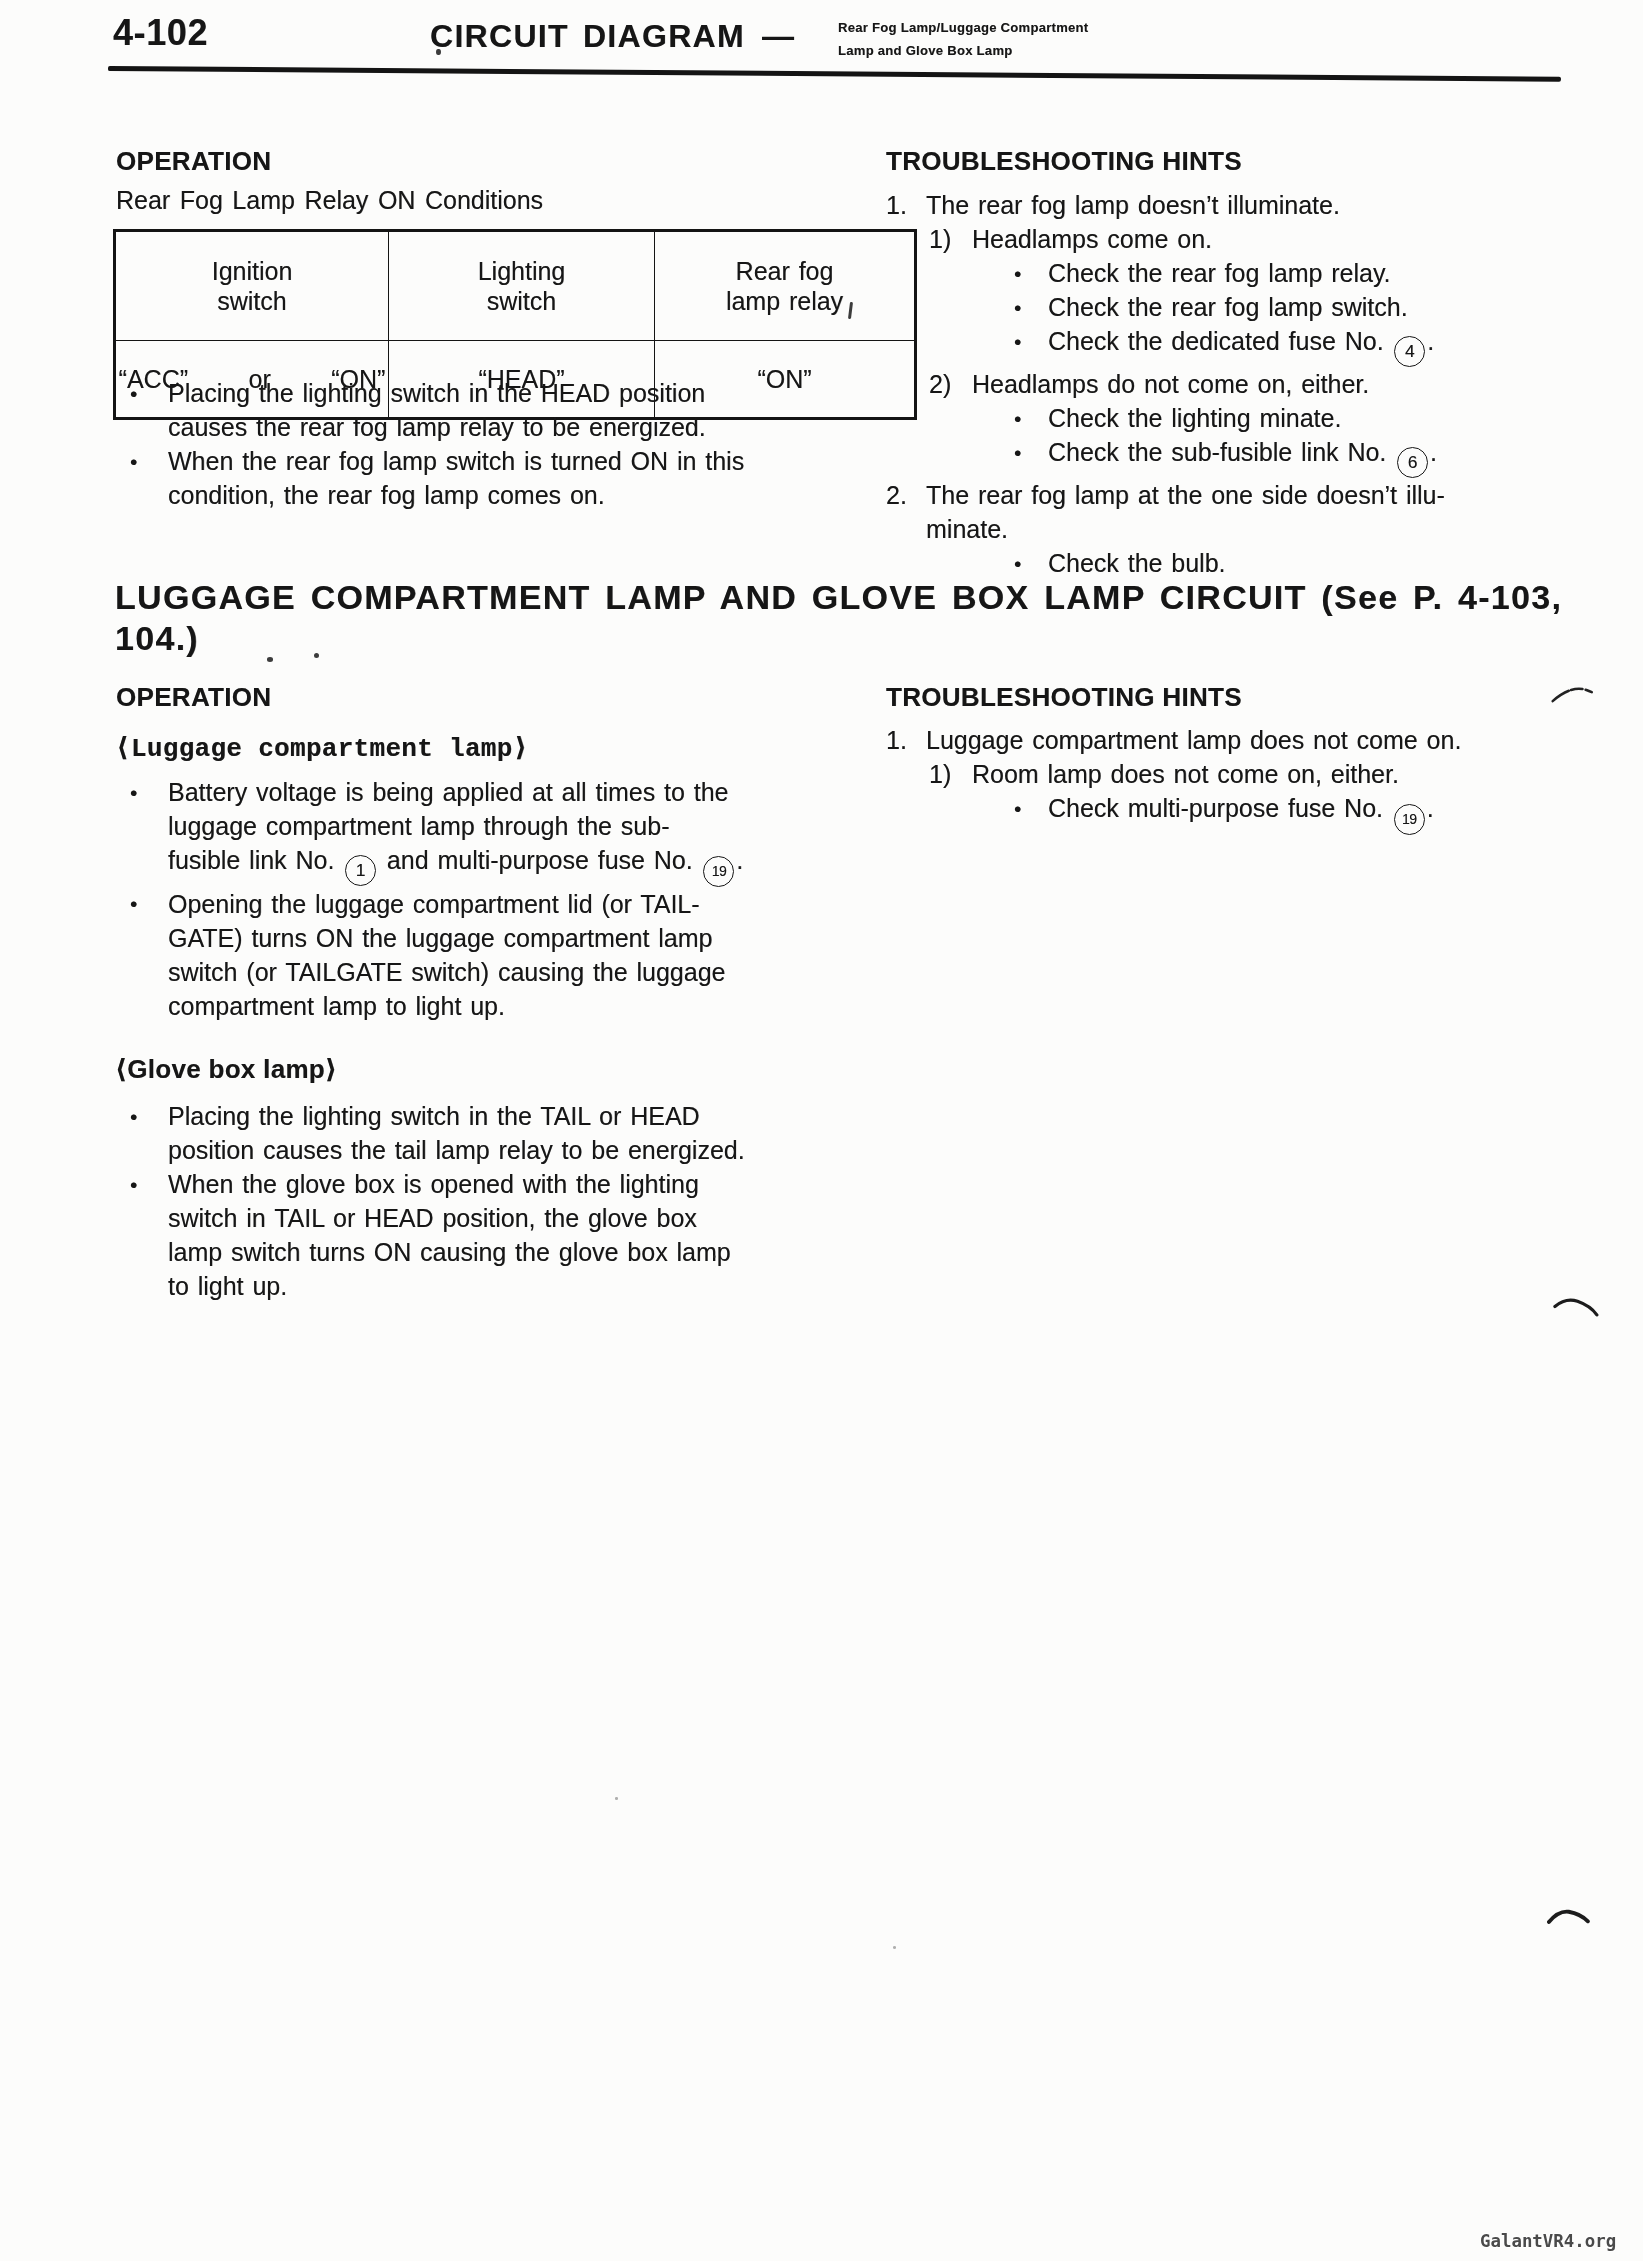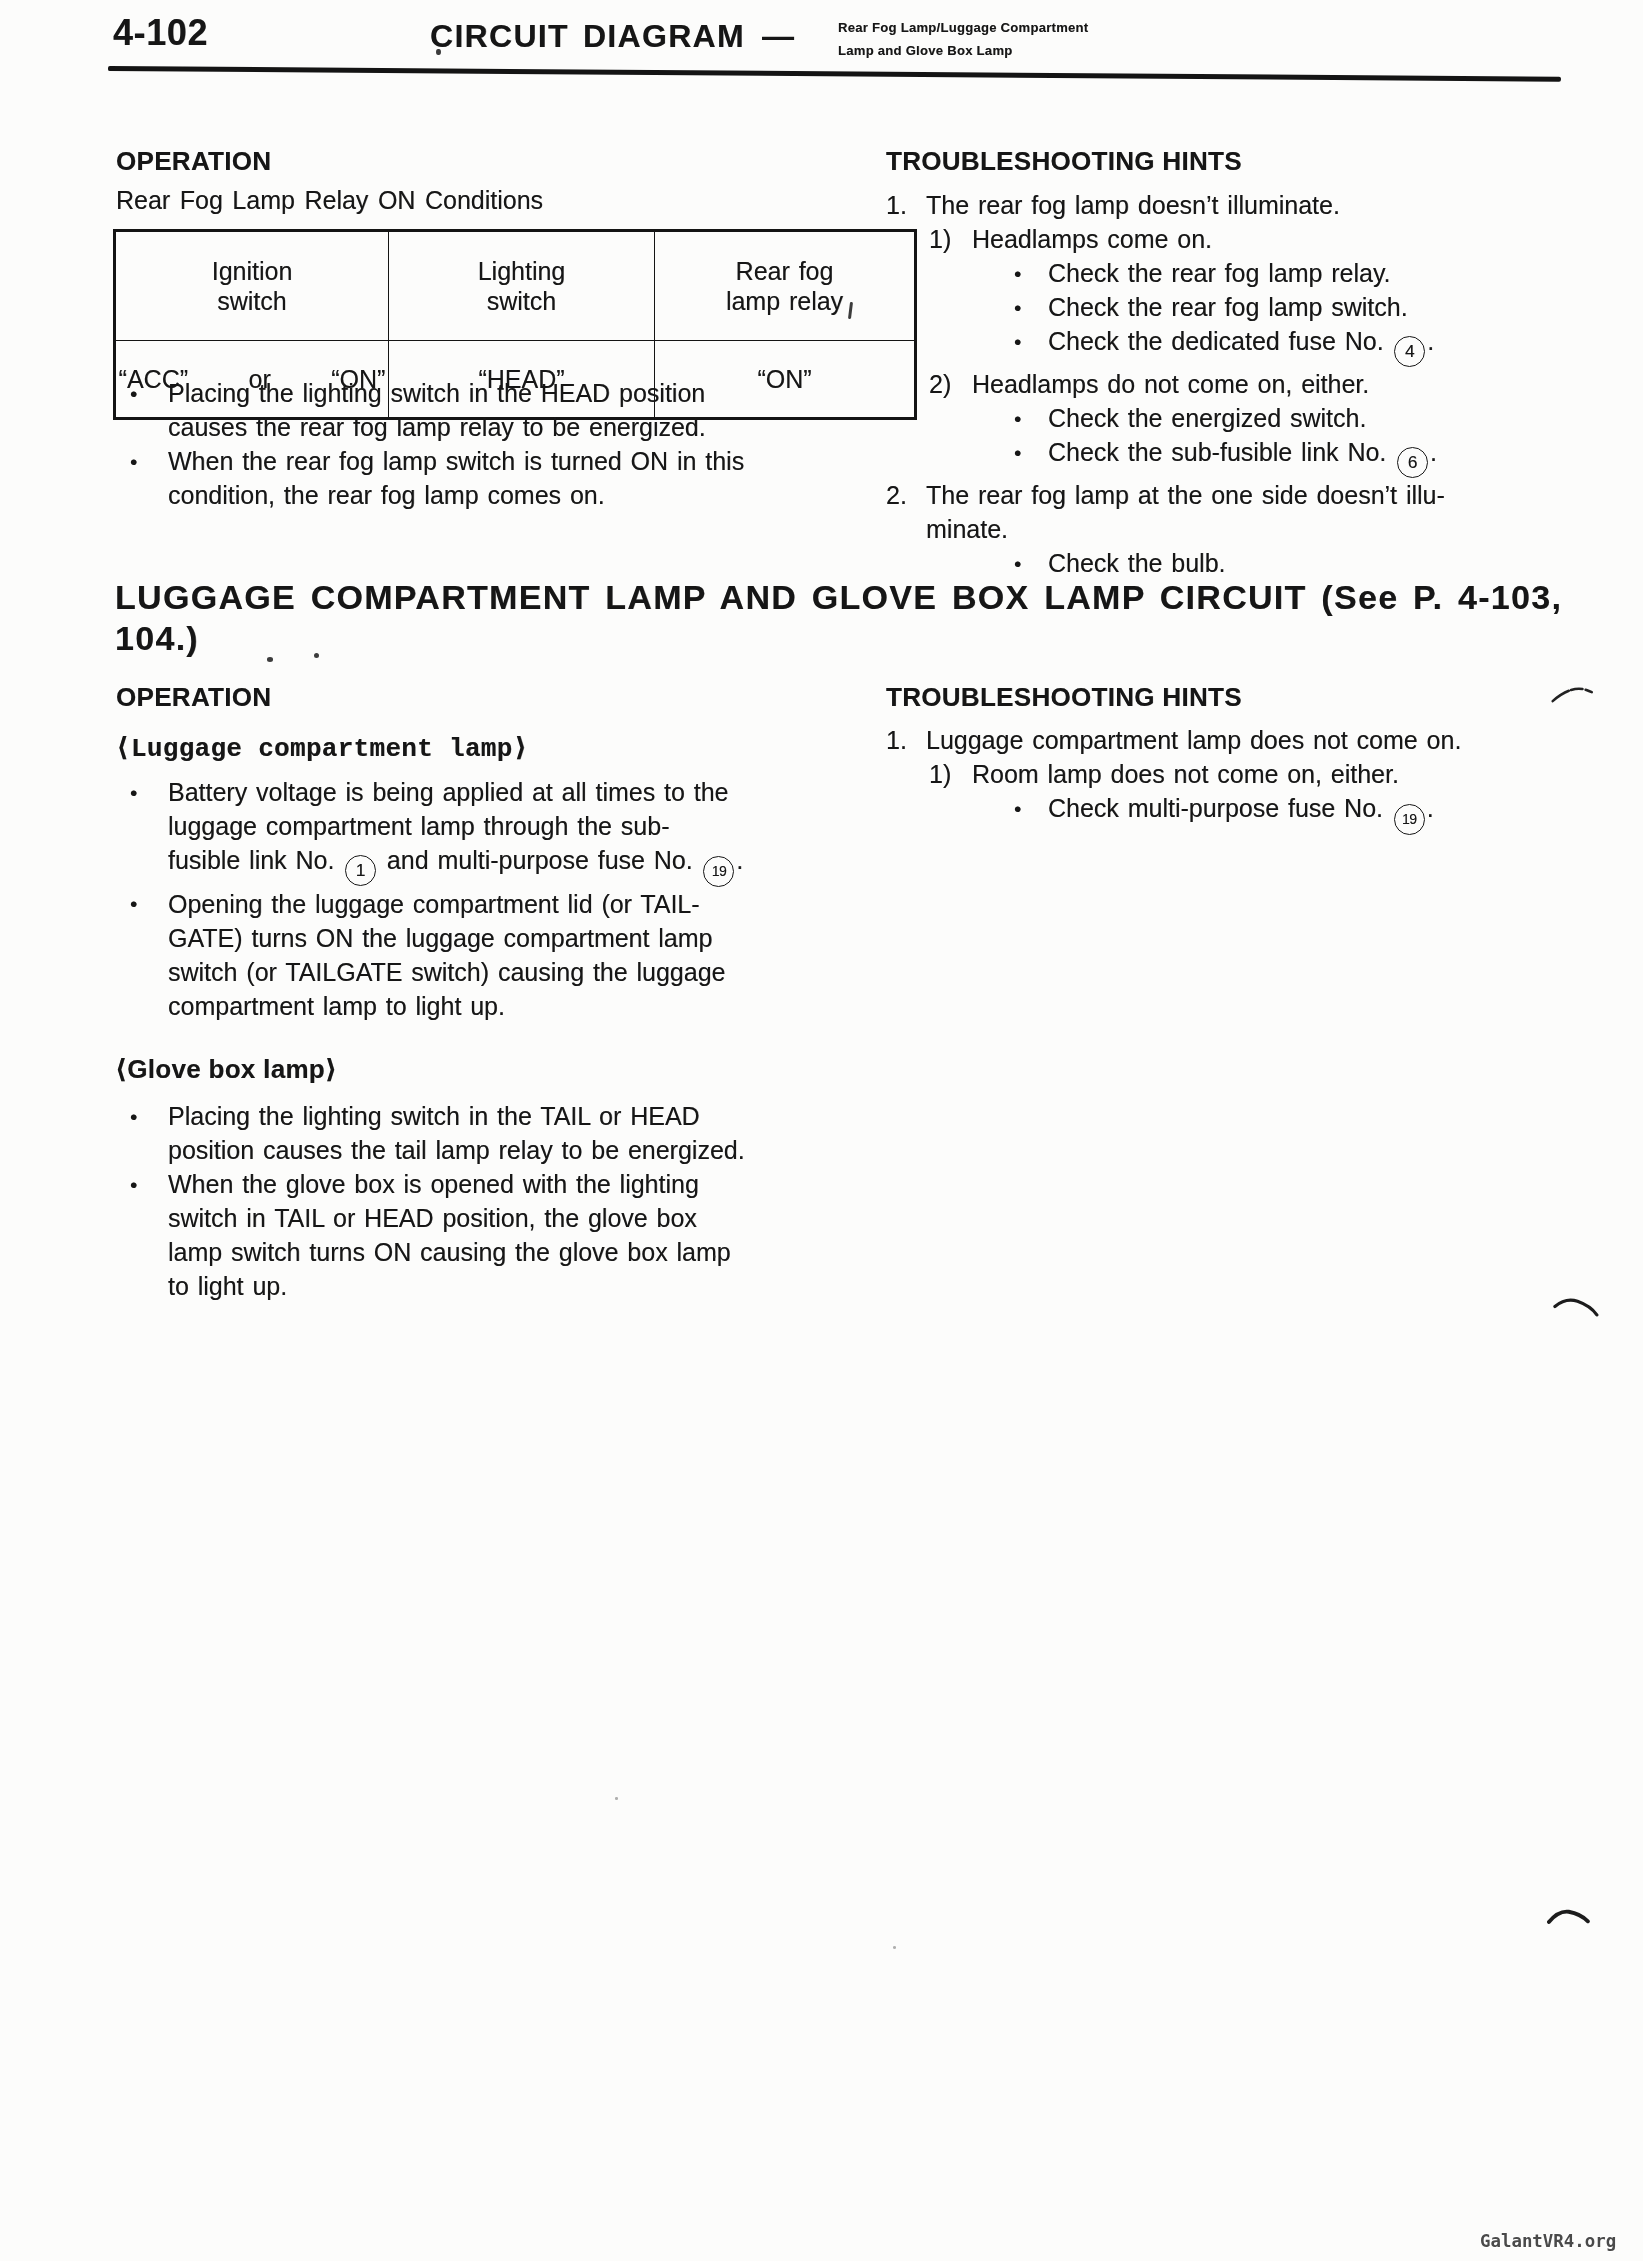--- a/index.html
+++ b/index.html
@@ -124,21 +124,21 @@
       <div class="li indent-0"><span class="marker b">•</span><span class="txt">Placing the lighting switch in the HEAD position<br>causes the rear fog lamp relay to be energized.</span></div>
       <div class="li indent-0"><span class="marker b">•</span><span class="txt">When the rear fog lamp switch is turned ON in this<br>condition, the rear fog lamp comes on.</span></div>
     </div>
   <div class="abs list hint-list h1-list">
       <div class="li indent-0"><span class="marker">1.</span><span class="txt">The rear fog lamp doesn’t illuminate.</span></div>
       <div class="li indent-1"><span class="marker">1)</span><span class="txt">Headlamps come on.</span></div>
       <div class="li indent-2"><span class="marker b">•</span><span class="txt">Check the rear fog lamp relay.</span></div>
       <div class="li indent-2"><span class="marker b">•</span><span class="txt">Check the rear fog lamp switch.</span></div>
       <div class="li indent-2"><span class="marker b">•</span><span class="txt">Check the dedicated fuse No. <span class="circ">4</span>.</span></div>
       <div class="li indent-1"><span class="marker">2)</span><span class="txt">Headlamps do not come on, either.</span></div>
-      <div class="li indent-2"><span class="marker b">•</span><span class="txt">Check the energized switch.</span></div>
+      <div class="li indent-2"><span class="marker b">•</span><span class="txt">Check the lighting minate.</span></div>
       <div class="li indent-2"><span class="marker b">•</span><span class="txt">Check the sub-fusible link No. <span class="circ">6</span>.</span></div>
       <div class="li indent-0"><span class="marker">2.</span><span class="txt">The rear fog lamp at the one side doesn’t illu-<br>minate.</span></div>
       <div class="li indent-2"><span class="marker b">•</span><span class="txt">Check the bulb.</span></div>
     </div>
 
   <div class="abs s2-title">LUGGAGE COMPARTMENT LAMP AND GLOVE BOX LAMP CIRCUIT (See P. 4-103,<br>104.)</div>
 
   <div class="abs colhead op2-head">OPERATION</div>
   <div class="abs colhead h2-head">TROUBLESHOOTING HINTS</div>
 

